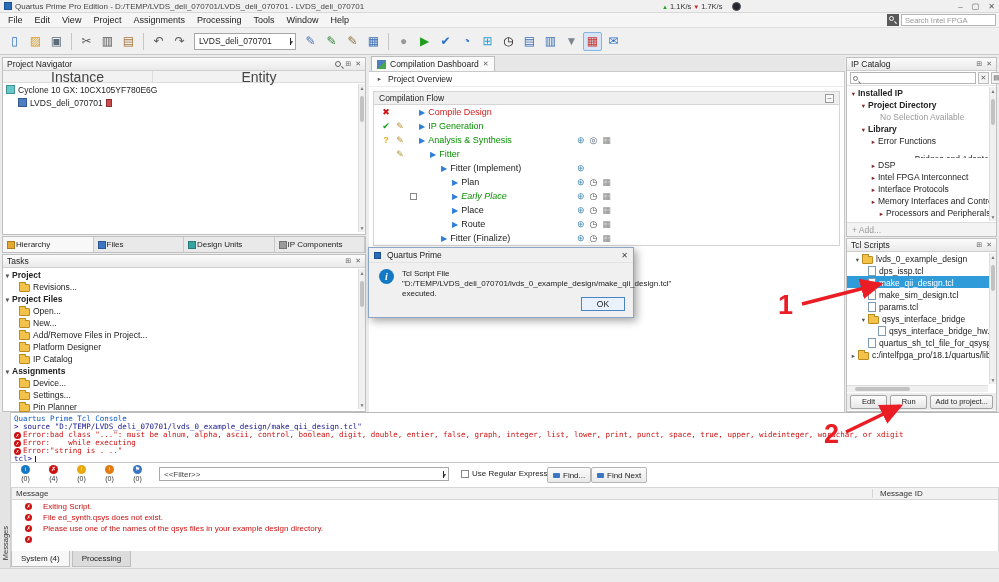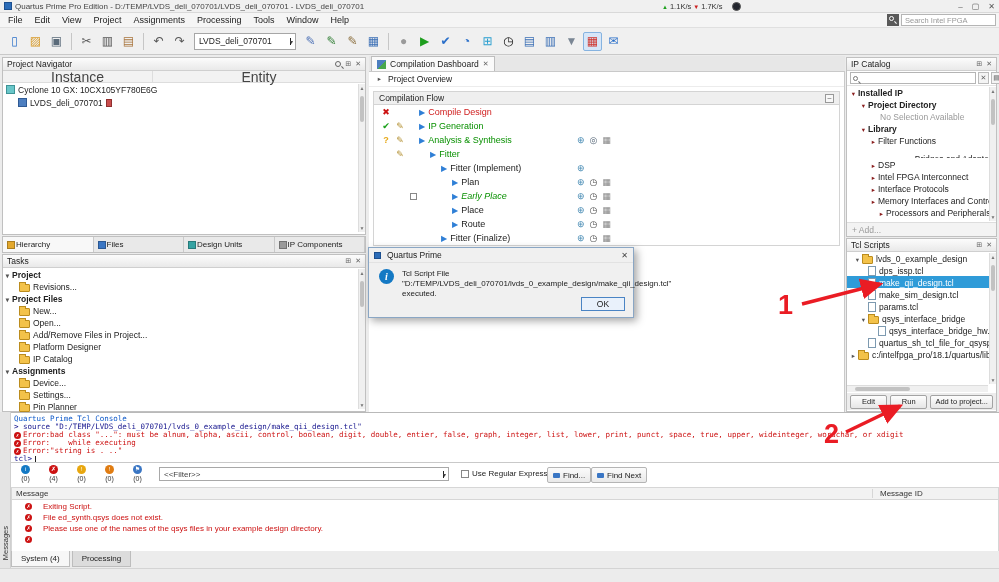--- a/index.html
+++ b/index.html
@@ -277,25 +277,25 @@
         <div class="trow" style="padding-left: 16px;">
           <span class="fold"></span>
           <span>Revisions...</span>
         </div>
         <div class="trow secrow">
           <span class="exp">▾</span>
           <span>Project Files</span>
         </div>
         <div class="trow" style="padding-left: 16px;">
           <span class="fold"></span>
+          <span>Open...</span>
+        </div>
+        <div class="trow" style="padding-left: 16px;">
+          <span class="fold"></span>
           <span>New...</span>
-        </div>
-        <div class="trow" style="padding-left: 16px;">
-          <span class="fold"></span>
-          <span>Open...</span>
         </div>
         <div class="trow" style="padding-left: 16px;">
           <span class="fold"></span>
           <span>Add/Remove Files in Project...</span>
         </div>
         <div class="trow" style="padding-left: 16px;">
           <span class="fold"></span>
           <span>Platform Designer</span>
         </div>
         <div class="trow" style="padding-left: 16px;">
@@ -492,21 +492,21 @@
         <div class="trow" style="padding-left: 24px;">
           <span class="exp" style="color: rgb(139, 32, 32);"></span>
           <span style="color: rgb(153, 153, 153);">No Selection Available</span>
         </div>
         <div class="trow" style="padding-left: 12px;">
           <span class="exp" style="color: rgb(139, 32, 32);">▾</span>
           <span style="font-weight: bold;">Library</span>
         </div>
         <div class="trow" style="padding-left: 22px;">
           <span class="exp" style="color: rgb(139, 32, 32);">▸</span>
-          <span>Filter Functions</span>
+          <span>Error Functions</span>
         </div>
         <div class="trow" style="padding-left: 22px; flex-direction: column;">
           <span class="exp" style="color: rgb(139, 32, 32);">▸</span>
           <span>Bridges and Adapters</span>
         </div>
         <div class="trow" style="padding-left: 22px;">
           <span class="exp" style="color: rgb(139, 32, 32);">▸</span>
           <span>DSP</span>
         </div>
         <div class="trow" style="padding-left: 22px;">

